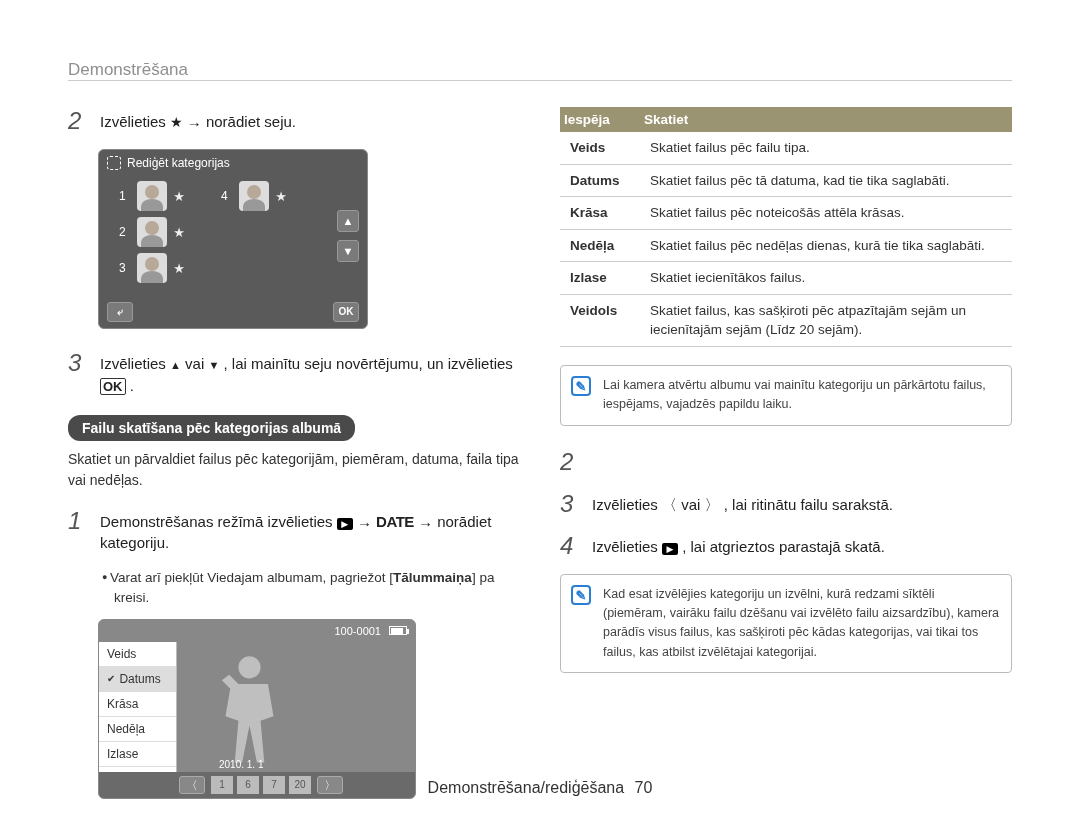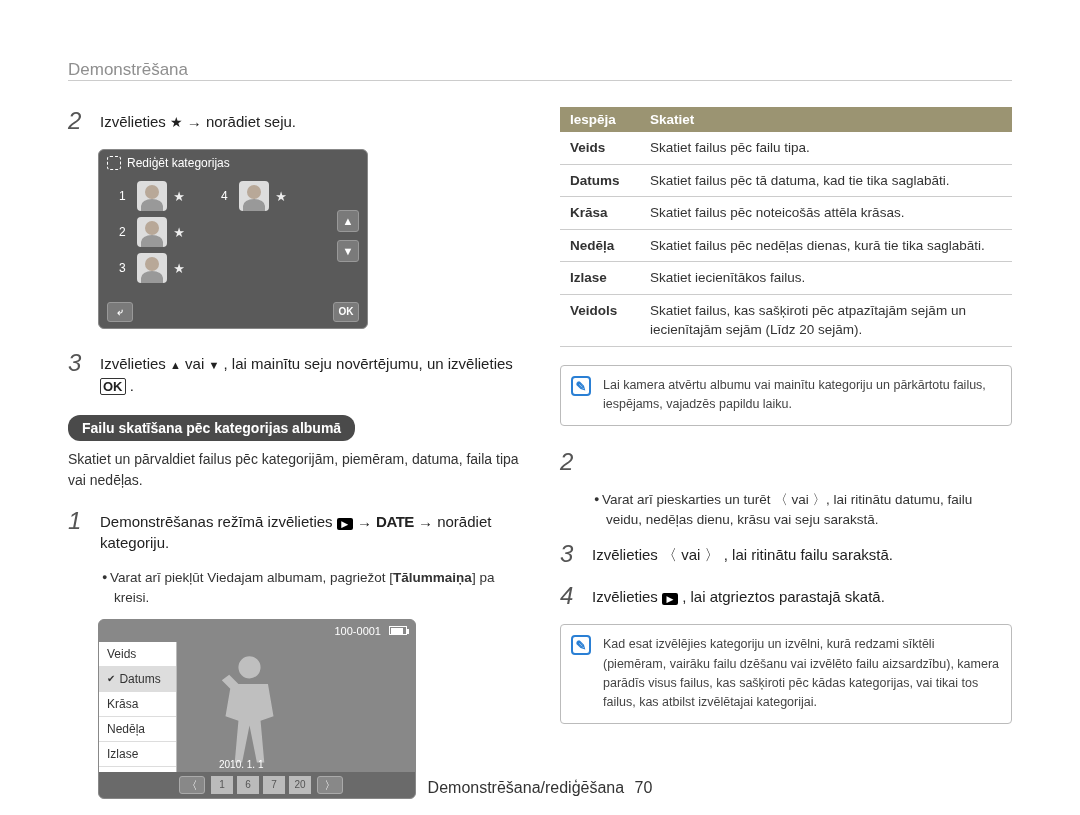--- a/index.html
+++ b/index.html
@@ -74,21 +74,21 @@
   .silhouette{ flex:1; position:relative; background:#888;}
   .silhouette svg{ position:absolute; left:25px; top:5px; width:95px; height:120px; }
   .shot2-bottom{ position:absolute; bottom:0; left:0; right:0; height:26px; background:#6a6a6a; display:flex; align-items:center;}
   .shot2-bottom .lnav{ width:26px; height:18px; background:#888; border:1px solid #aaa; border-radius:3px; color:#fff; text-align:center; line-height:16px; font-size:11px; margin:0 4px 0 80px;}
   .shot2-bottom .th{ width:22px; height:18px; background:#bbb; margin:0 2px; font-size:10px; text-align:center; line-height:18px; color:#555;}
   .shot2-bottom .rnav{ width:26px; height:18px; background:#888; border:1px solid #aaa; border-radius:3px; color:#fff; text-align:center; line-height:16px; font-size:11px; margin:0 4px;}
   .shot2-date2{ position:absolute; bottom:28px; left:120px; color:#fff; font-size:10px;}
 
   
   table.opts { width:100%; border-collapse:collapse; font-size:13.5px; margin-bottom:18px;}
-  table.opts th{ background:#9b9472; color:#fff; text-align:left; padding:5px 10px; font-weight:bold; font-size:13.5px;}
+  table.opts th{ background:#9b9472; color:#fff; text-align:left; padding:5px 4px; font-weight:bold; font-size:13.5px;}
   table.opts td{ padding:6px 10px; border-bottom:1px solid #ccc; vertical-align:top; line-height:1.45;}
   table.opts td.k{ font-weight:bold; width:80px;}
 
   .note{ border:1px solid #bbb; border-radius:4px; padding:10px 12px 10px 42px; font-size:12.5px; line-height:1.55; color:#444; position:relative; margin:8px 0 22px 0;}
   .note .noteicon{ position:absolute; left:10px; top:10px; width:20px; height:20px; border:2px solid #2a7fd4; border-radius:4px; color:#2a7fd4; text-align:center; line-height:17px; font-size:13px; font-weight:bold;}
 
   .footer{ position:absolute; bottom:18px; left:0; right:0; text-align:center; font-size:16px; color:#333;}
   .footer .pg{ font-weight:normal; margin-left:6px;}
 </style>
 </head>
@@ -260,23 +260,20 @@
       </table>
 
     <div class="note">
       <div class="noteicon">✎</div>
       <span>Lai kamera atvērtu albumu vai mainītu kategoriju un pārkārtotu failus, iespējams, vajadzēs papildu laiku.</span>
     </div>
 
     <div class="step">
       <span class="num">2</span>
     </div>
-    <div class="bullet">
-      <span>Varat arī pieskarties un turēt </span><span>〈</span><span> vai </span><span>〉</span><span>, lai ritinātu datumu, failu veidu, nedēļas dienu, krāsu vai seju sarakstā.</span>
-    </div>
 
     <div class="step">
       <span class="num">3</span>
       <span class="step-text">
         <span>Izvēlieties </span>
         <span>〈</span>
         <span> vai </span>
         <span>〉</span>
         <span> , lai ritinātu failu sarakstā.</span>
       </span>

